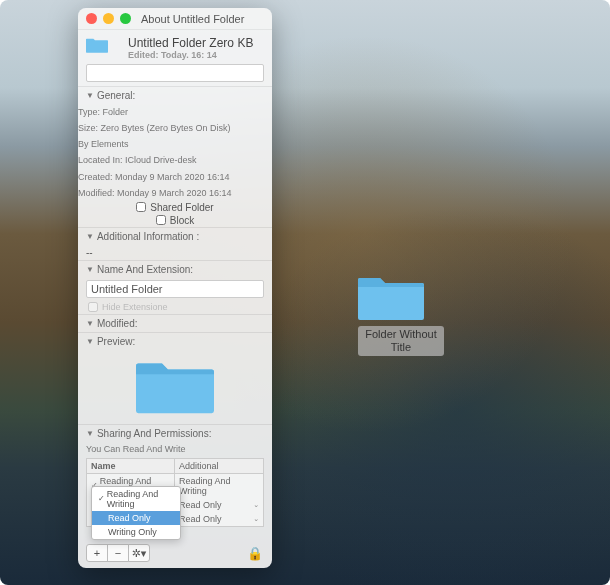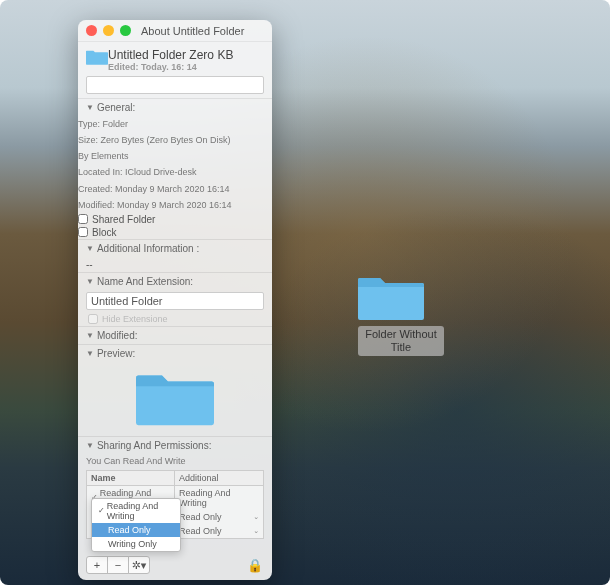--- a/index.html
+++ b/index.html
@@ -19,46 +19,46 @@
   position: absolute; left: 358px; top: 272px; width: 86px;
   text-align: center;
 }
 .desktop-folder .folder-icon { margin: 0 auto 4px; }
 .desktop-folder .flabel {
   background: rgba(180,180,180,0.75);
   color: #333; font-size: 11px; padding: 2px 6px;
   border-radius: 3px; display: inline-block; line-height: 1.2; text-align: center;
 }
 .info-window {
-  position: absolute; left: 78px; top: 20px; width: 194px; height: 560px;
+  position: absolute; left: 78px; top: 8px; width: 194px; height: 560px;
   background: rgba(245,245,245,0.92);
   border-radius: 8px;
   box-shadow: 0 8px 30px rgba(0,0,0,0.35);
   font-size: 10px; color: #555;
 }
 .titlebar {
   height: 22px; display: flex; align-items: center; padding: 0 8px;
   border-bottom: 1px solid rgba(0,0,0,0.06);
 }
 .tl-btn { width: 11px; height: 11px; border-radius: 50%; margin-right: 6px; }
 .tl-close { background: #ff5f57; }
 .tl-min { background: #febc2e; }
 .tl-max { background: #28c840; }
 .title-title { font-size: 11px; color: #555; margin-left: 4px; }
 .header-row { display: flex; padding: 6px 8px 2px; align-items: flex-start; }
 .header-row .folder-icon { width: 22px; height: 18px; }
-.header-text { margin-left: 0; }
+.header-text { margin-left: 20px; }
 .header-text .line1 { font-size: 12px; color: #444; }
 .header-text .line2 { font-size: 9px; color: #999; font-weight: bold; }
 .tag-input { margin: 2px 8px 4px; height: 18px; border: 1px solid #ccc; border-radius: 2px; background: #fff; }
 .section { padding: 2px 8px; }
 .section-h { font-size: 10px; color: #666; padding: 3px 8px; display: flex; align-items: center; border-top: 1px solid rgba(0,0,0,0.08); }
 .tri { font-size: 8px; margin-right: 3px; color: #777; }
 .kv { font-size: 9px; color: #777; text-align: left; line-height: 1.35; padding: 2px 0; }
-.chkrow { display: flex; align-items: center; font-size: 10px; color: #555; padding: 1px 0; }
+.chkrow { display: flex; align-items: center; justify-content: center; font-size: 10px; color: #555; padding: 1px 0; }
 .chkrow input { margin-right: 4px; width: 10px; height: 10px; }
 .name-input { margin: 2px 8px; height: 18px; border: 1px solid #ccc; border-radius: 2px; background: #fff; font-size: 11px; padding: 0 4px; color: #555; width: calc(100% - 16px); }
 .dim { color: #bbb; font-size: 9px; padding: 2px 10px; display: flex; align-items: center; }
 .dim input { margin-right: 4px; width: 10px; height: 10px; }
 .preview-area { display: flex; justify-content: center; padding: 6px 0 8px; }
 .share-line { font-size: 9px; color: #777; padding: 2px 8px; }
 .perm-table { margin: 2px 8px 0; border: 1px solid #ccc; font-size: 9px; background: rgba(255,255,255,0.5); }
 .perm-head { display: flex; background: #eee; border-bottom: 1px solid #ccc; }
 .perm-head div { padding: 2px 4px; color: #666; }
 .perm-head .c1 { width: 50%; border-right: 1px solid #ccc; font-weight: bold; }

